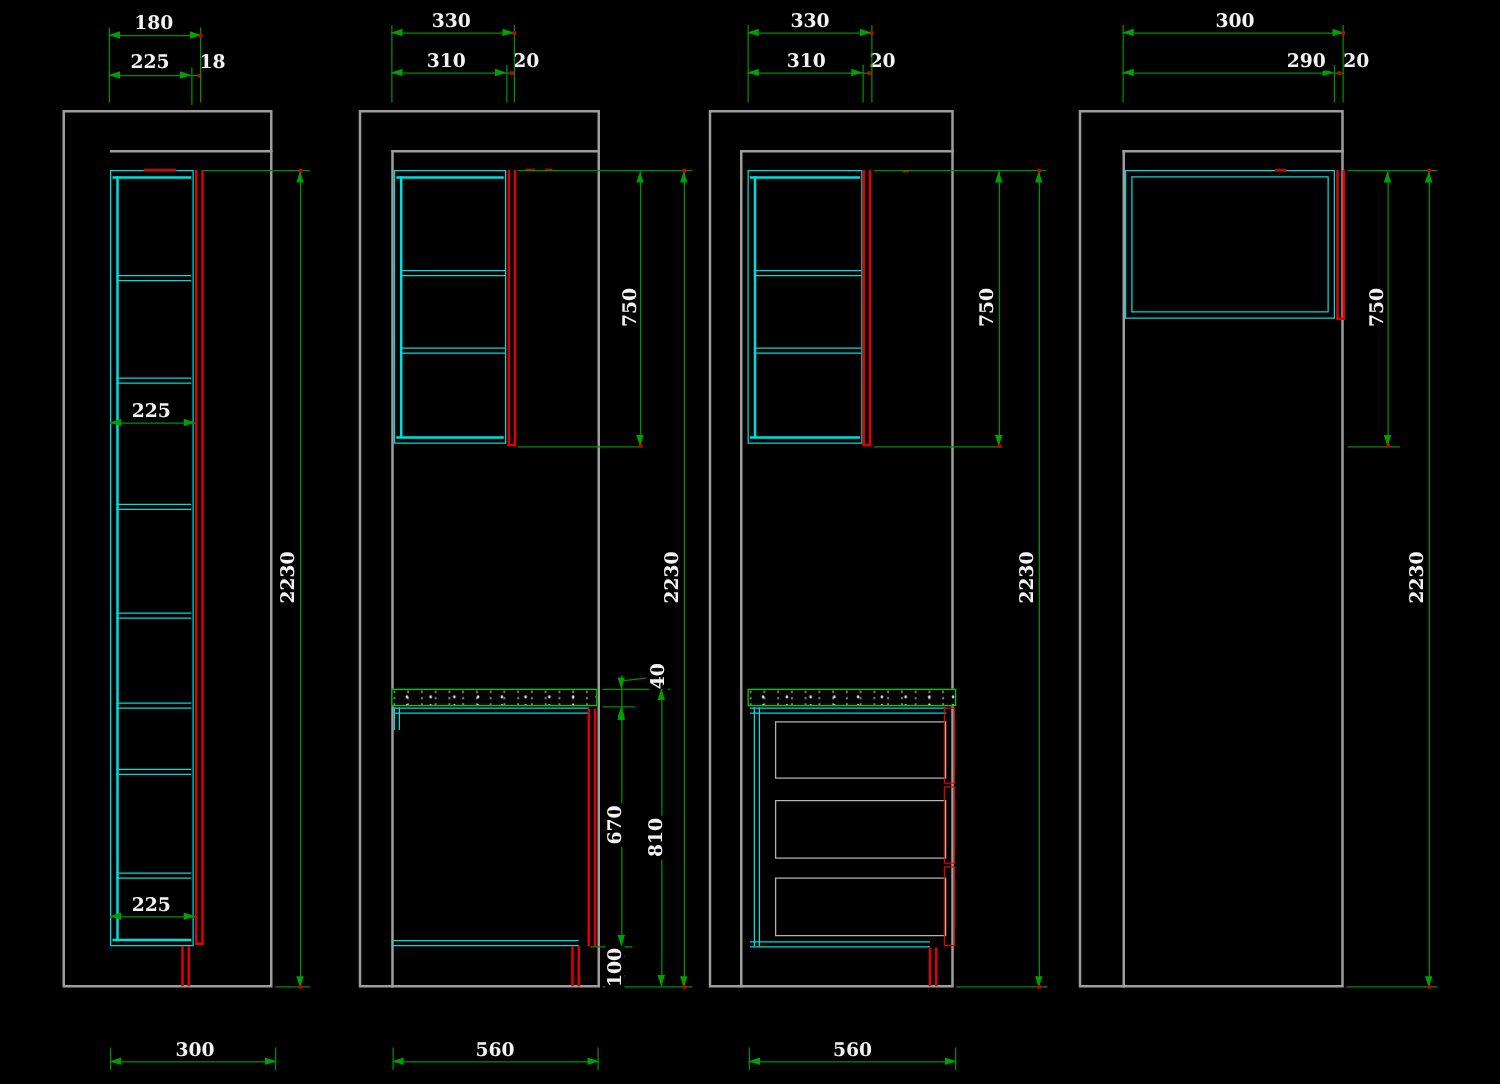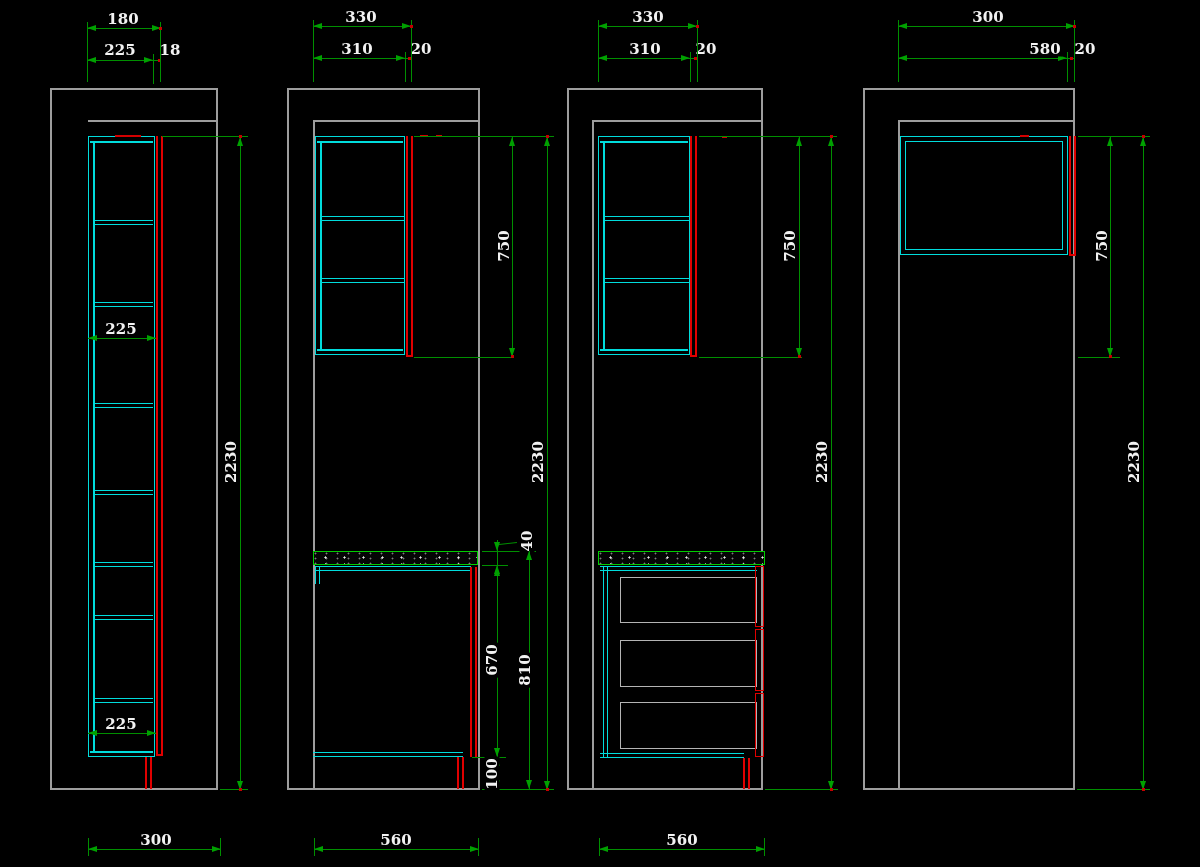--- a/index.html
+++ b/index.html
@@ -254,21 +254,21 @@
   <div class="rv rvb" style="left:1069px;top:136px;height:120px;"></div>
   <div class="rl" style="left:1020px;top:135px;width:9px;height:2px;"></div>
 
   <div class="g" style="left:898px;top:26px;width:177px;height:1px;"></div>
   <div class="al" style="left:898px;top:23px;"></div>
   <div class="ar" style="left:1066px;top:23px;"></div>
   <span class="t" style="left:988px;top:17px;">300</span>
   <div class="g" style="left:898px;top:58px;width:169px;height:1px;"></div>
   <div class="al" style="left:898px;top:55px;"></div>
   <div class="ar" style="left:1058px;top:55px;"></div>
-  <span class="t" style="left:1045px;top:49px;">580</span>
+  <span class="t" style="left:1045px;top:49px;">290</span>
   <div class="g" style="left:1067px;top:58px;width:8px;height:1px;"></div>
   <div class="rt" style="left:1070px;top:57px;"></div>
   <span class="t" style="left:1085px;top:49px;">20</span>
   <div class="g" style="left:898px;top:20px;width:1px;height:62px;"></div>
   <div class="g" style="left:1067px;top:52px;width:1px;height:30px;"></div>
   <div class="g" style="left:1074px;top:20px;width:1px;height:62px;"></div>
   <div class="rt" style="left:1073px;top:25px;"></div>
 
   <div class="g" style="left:1078px;top:136px;width:72px;height:1px;"></div>
   <div class="g" style="left:1078px;top:357px;width:42px;height:1px;"></div>

